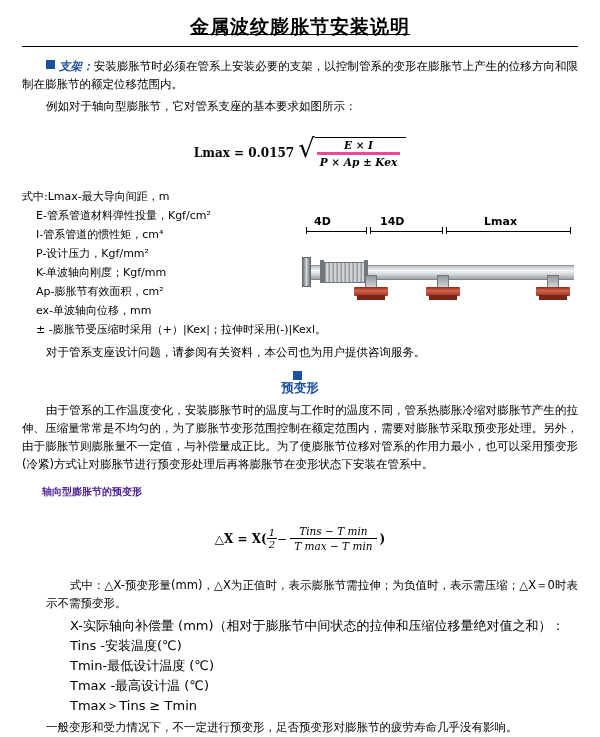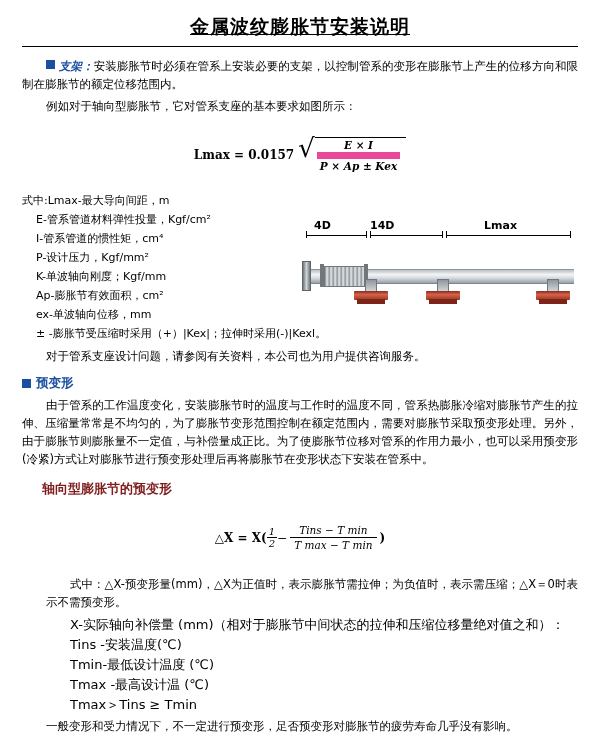--- a/index.html
+++ b/index.html
@@ -44,20 +44,21 @@
   .indent {
     text-indent: 24px;
   }
   .sec-head {
     font-size: 12.5px;
     font-weight: bold;
     color: #1b4fa0;
     margin: 10px 0 4px 0;
     display: flex;
     align-items: center;
+    flex-direction: column;
   }
   .sec-head .blue-square {
     display: inline-block;
     width: 9px;
     height: 9px;
     background: #1b4fa0;
     margin-right: 5px;
   }
   .inline-head {
     font-size: 11.5px;
@@ -70,23 +71,23 @@
     background: #1b4fa0;
     margin: 0 4px 0 24px;
     vertical-align: 1px;
   }
   .inline-head .blue-text {
     color: #1b4fa0;
     font-weight: bold;
     font-style: italic;
   }
   .sub-head {
-    font-size: 13px;
-    font-weight: bold;
-    color: #7f1d1d;
+    font-size: 10px;
+    font-weight: bold;
+    color: #4c1d95;
     margin: 12px 0 8px 0;
     padding-left: 20px;
   }
   .formula-box {
     display: flex;
     justify-content: center;
     margin: 22px 0 8px 0;
   }
   .formula {
     font-family: "DejaVu Serif", "Liberation Serif", serif;
@@ -114,21 +115,21 @@
     border-top: 1px solid #000;
     padding: 1px 6px 0 2px;
   }
   .frac {
     display: inline-block;
     text-align: center;
     vertical-align: middle;
     font-size: 10.5px;
   }
   .frac .num {
-    border-bottom: 7px solid #ec4899;
+    border-bottom: 3px solid #ec4899;
     padding: 0 3px 1px 3px;
     display: block;
     font-style: italic;
   }
   .frac .den {
     padding: 1px 3px 0 3px;
     display: block;
   }
   .legend {
     width: 270px;
@@ -351,21 +352,21 @@
       <div class="ln ind">P-设计压力，Kgf/mm²</div>
       <div class="ln ind">K-单波轴向刚度；Kgf/mm</div>
       <div class="ln ind">Ap-膨胀节有效面积，cm²</div>
       <div class="ln ind">ex-单波轴向位移，mm</div>
       <div class="ln ind">± -膨胀节受压缩时采用（+）|Kex|；拉伸时采用(-)|Kexl。</div>
     </div>
 
     <div class="figure">
       <div class="dims">
         <span class="dim-label" style="left:16px;">4D</span>
-        <span class="dim-label" style="left:72px;">14D</span>
+        <span class="dim-label" style="left:82px;">14D</span>
         <span class="dim-label" style="left:186px;">Lmax</span>
         <span class="dim-line" style="left:8px; width:60px;"></span>
         <span class="dim-line" style="left:72px; width:72px;"></span>
         <span class="dim-line" style="left:148px; width:124px;"></span>
         <span class="dim-tick" style="left:8px;"></span>
         <span class="dim-tick" style="left:68px;"></span>
         <span class="dim-tick" style="left:72px;"></span>
         <span class="dim-tick" style="left:144px;"></span>
         <span class="dim-tick" style="left:148px;"></span>
         <span class="dim-tick" style="left:272px;"></span>

